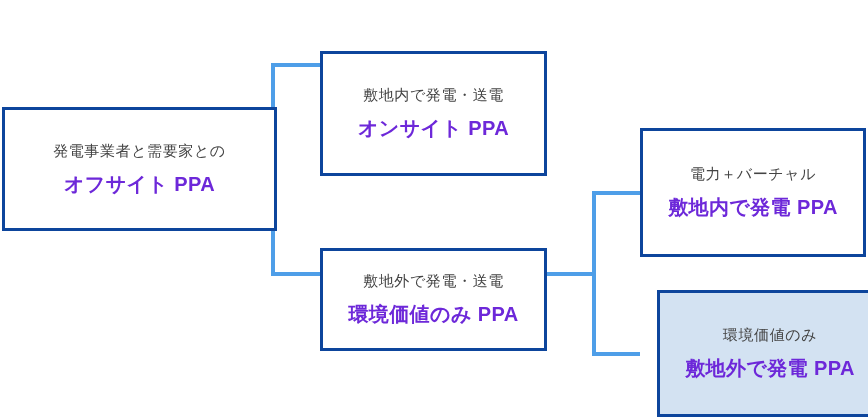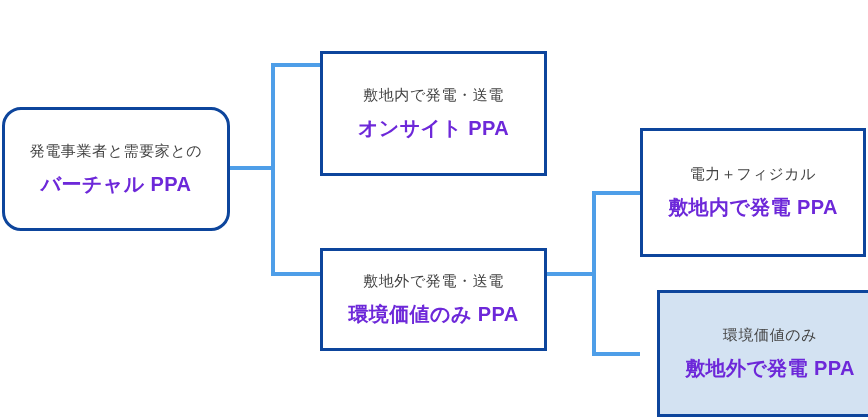--- a/index.html
+++ b/index.html
@@ -35,21 +35,21 @@
     font-weight:700;
     color:#6d28d9;
     letter-spacing:0.02em;
     white-space:nowrap;
   }
   .connector{
     position:absolute;
     background:#4e9ee8;
   }
   
-  #node-corporate{left:2px;top:107px;width:228px;height:124px;border-radius:19px;}
+  #node-corporate{left:2px;top:107px;width:275px;height:124px;}
   #node-onsite{left:320px;top:3px;width:227px;height:125px;margin-top:48px;}
   #node-offsite{left:320px;top:212px;width:227px;height:103px;margin-top:36px;}
   #node-physical{left:640px;top:128px;width:226px;height:129px;}
   #node-virtual{left:640px;top:290px;width:226px;height:127px;}
   
   #conn-root-out{left:230px;top:166px;width:44px;height:4px;}
   #conn-trunk-left{left:271px;top:63px;width:4px;height:213px;}
   #conn-to-onsite{left:271px;top:63px;width:49px;height:4px;}
   #conn-to-offsite{left:271px;top:272px;width:49px;height:4px;}
   #conn-offsite-out{left:547px;top:272px;width:49px;height:4px;}
@@ -66,35 +66,35 @@
   <div class="connector" id="conn-trunk-left"></div>
   <div class="connector" id="conn-to-onsite"></div>
   <div class="connector" id="conn-to-offsite"></div>
   <div class="connector" id="conn-offsite-out"></div>
   <div class="connector" id="conn-trunk-right"></div>
   <div class="connector" id="conn-to-physical"></div>
   <div class="connector" id="conn-to-virtual"></div>
 
   <div class="node" id="node-corporate">
     <div class="subtitle">発電事業者と需要家との</div>
-    <div class="title">バーチャル PPA</div>
+    <div class="title">オフサイト PPA</div>
   </div>
 
   <div class="node" id="node-onsite">
     <div class="subtitle">敷地内で発電・送電</div>
     <div class="title">オンサイト PPA</div>
   </div>
 
   <div class="node" id="node-offsite">
     <div class="subtitle">敷地外で発電・送電</div>
     <div class="title">環境価値のみ PPA</div>
   </div>
 
   <div class="node" id="node-physical">
-    <div class="subtitle">電力＋フィジカル</div>
+    <div class="subtitle">電力＋バーチャル</div>
     <div class="title">敷地内で発電 PPA</div>
   </div>
 
   <div class="node tint" id="node-virtual">
     <div class="subtitle">環境価値のみ</div>
     <div class="title">敷地外で発電 PPA</div>
   </div>
 
 </div>
 

